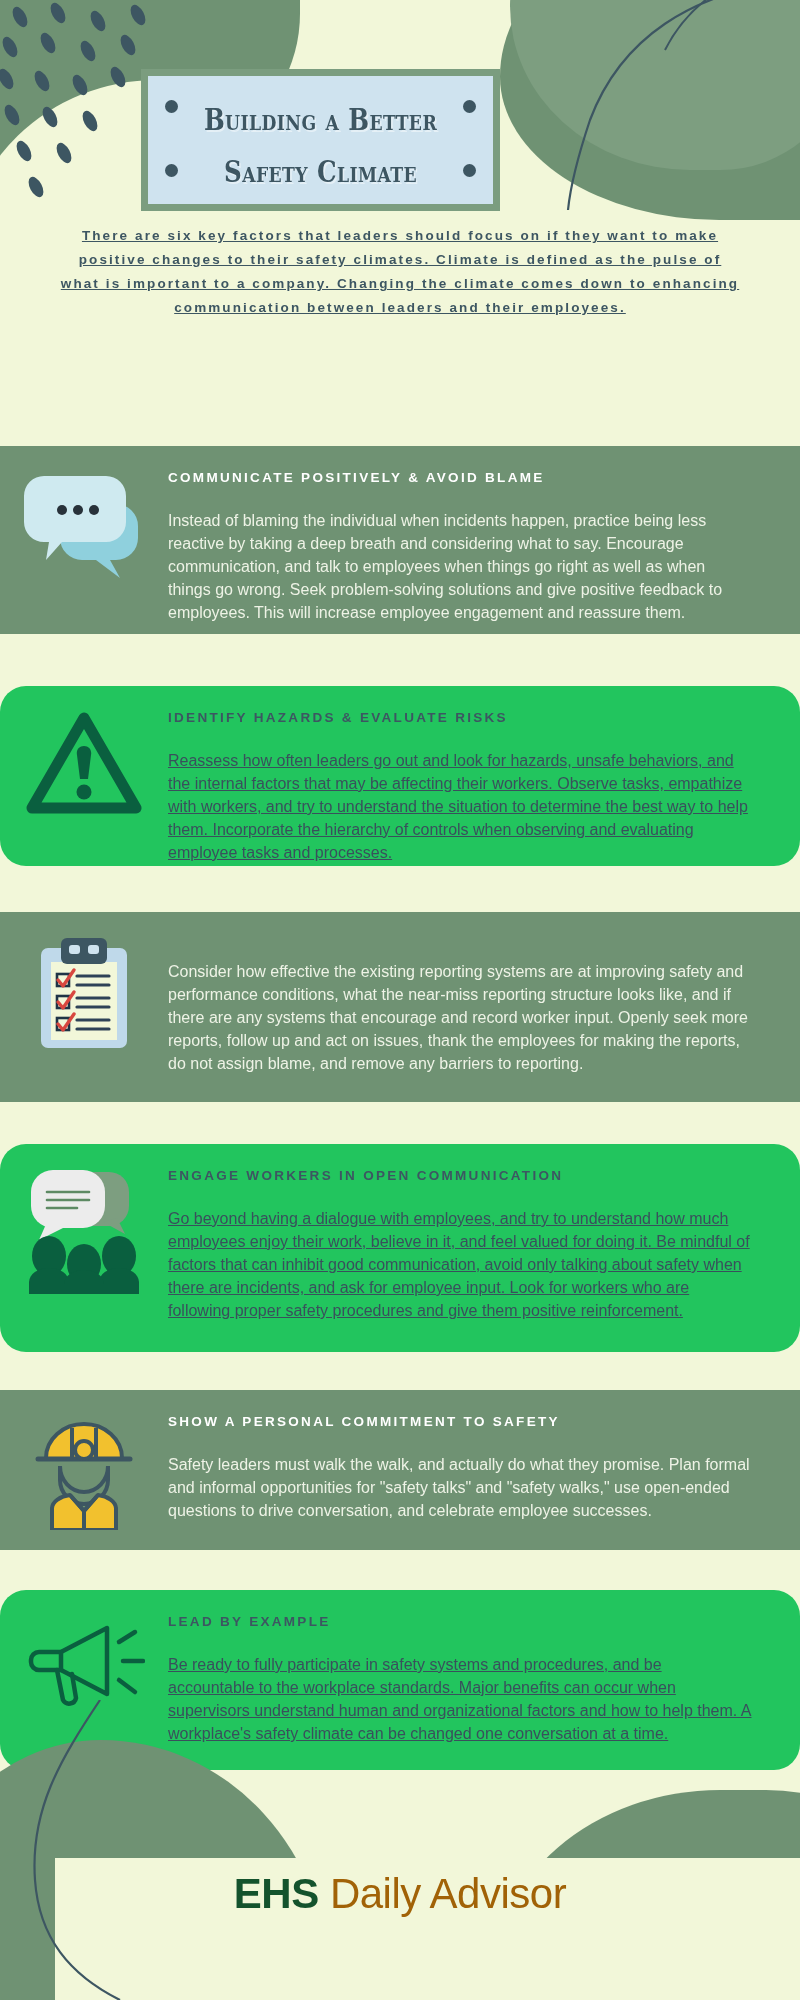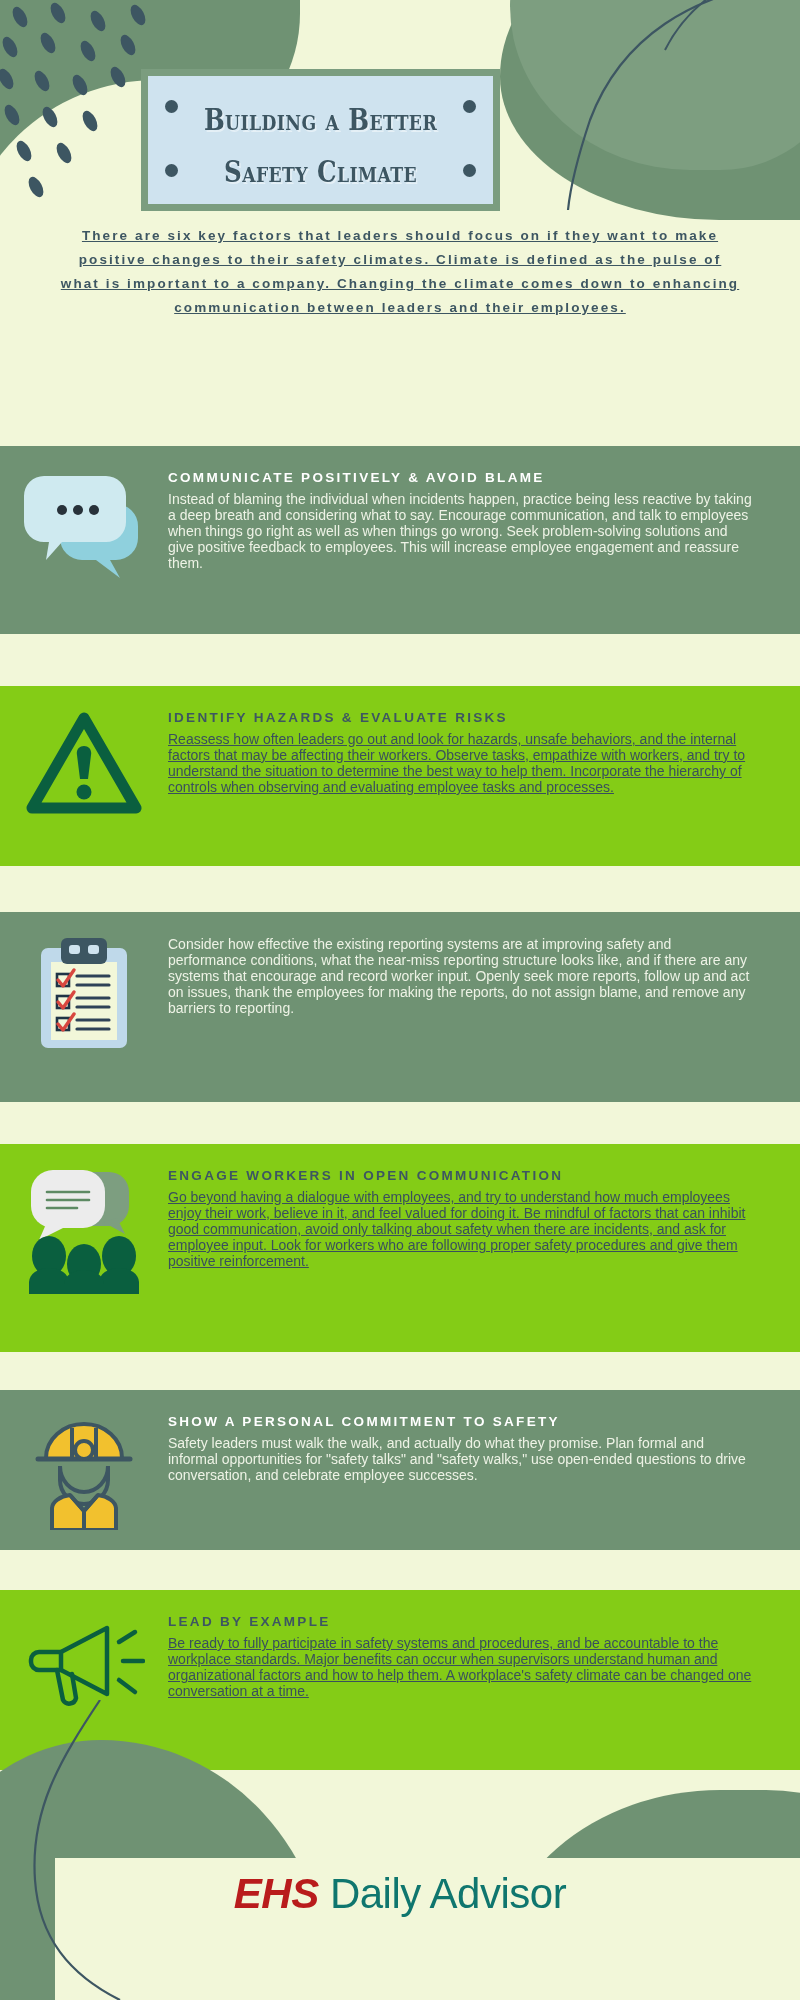--- a/index.html
+++ b/index.html
@@ -72,31 +72,31 @@
     text-align:center; color:#3d5662;
     font-size:13.5px; line-height:24px;
     letter-spacing:2.1px; font-weight:bold;text-decoration:underline;
   }
 
   
   .band {
     position:absolute; left:0; width:800px; display:flex; align-items:flex-start;
   }
   .band.green { background:#6f9273; }
-  .band.blue  { background:#84cc16; }
+  .band.blue  { background:#22c55e;border-radius:26px; }
   .icon-col {
     width:168px; flex:none; display:flex; align-items:flex-start; justify-content:center;
     padding-top:22px;
   }
   .txt-col { flex:1; padding-right:48px; padding-top:24px; }
   .sec-head {
     font-size:13.5px; font-weight:bold; letter-spacing:2.3px;
     margin-bottom:6px;
   }
-  .sec-body { font-size:14px; line-height:16px; }
+  .sec-body { font-size:16px; line-height:23px;margin-top:24px; }
   .band.green .sec-head { color:#ffffff; }
   .band.green .sec-body { color:#eef3e6; }
   .band.blue  .sec-head { color:#3d5662; }
   .band.blue  .sec-body { color:#39505c;text-decoration:underline; }
 
   
   .blob-bl {
     left:-90px; bottom:-160px; width:420px; height:420px;
     background:#6f9273; border-radius:50% 60% 0 0/55% 65% 0 0;
   }
@@ -105,22 +105,22 @@
     background:#6f9273; border-radius:50% 40% 0 0/60% 50% 0 0;
   }
   .footer-bar {
     position:absolute; left:55px; bottom:0; width:745px; height:142px;
     background:#f2f7d9;
   }
   .brand {
     position:absolute; left:0; width:800px; top:1870px; text-align:center;
     font-size:42px; line-height:48px; letter-spacing:-0.5px;
   }
-  .brand .b1 { color:#b91c1c; font-weight:bold;font-style:italic; }
-  .brand .b2 { color:#0f766e; font-weight:normal; }
+  .brand .b1 { color:#14532d; font-weight:bold; }
+  .brand .b2 { color:#a16207; font-weight:normal; }
 
   svg { display:block; }
 </style>
 </head>
 <body>
 
 <div class="page">
 
   <div class="deco blob-tr"></div>
   <div class="deco blob-tr2"></div>

